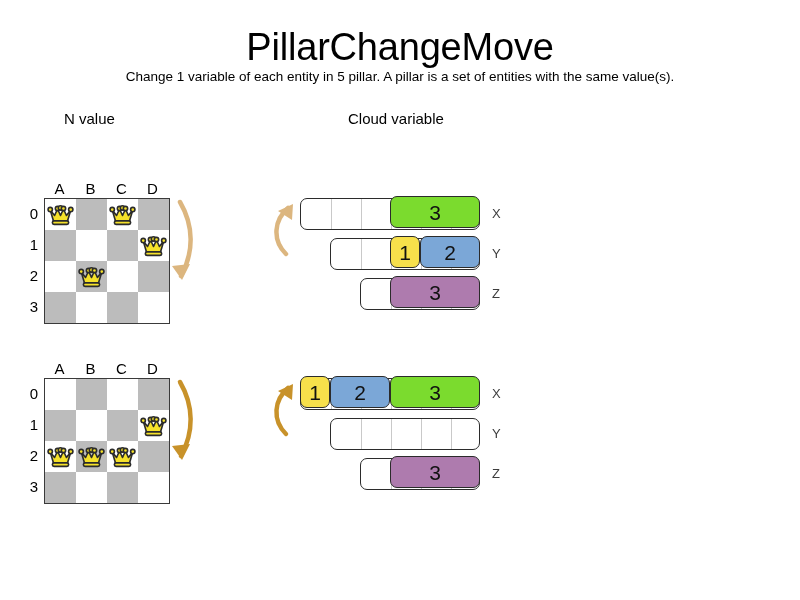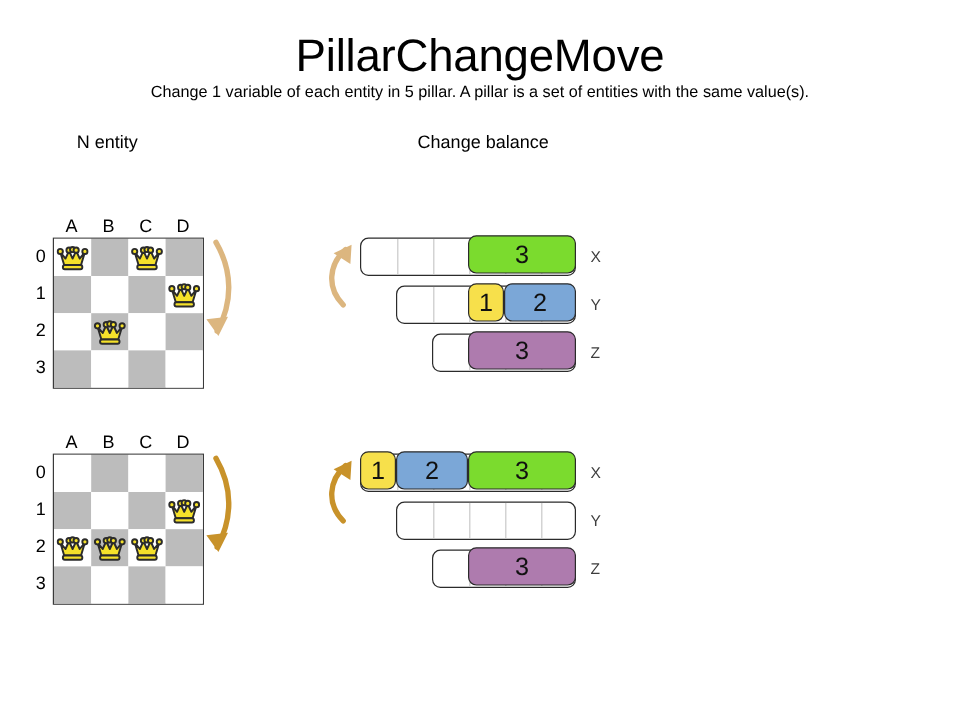--- a/index.html
+++ b/index.html
@@ -162,22 +162,22 @@
   #arrow-board-bottom { left: 166px; top: 376px; }
   #arrow-cloud-top    { left: 268px; top: 196px; }
   #arrow-cloud-bottom { left: 268px; top: 376px; }
 </style>
 </head>
 <body>
 
 <div id="title">PillarChangeMove</div>
 <div id="subtitle">Change 1 variable of each entity in 5 pillar. A pillar is a set of entities with the same value(s).</div>
 
-<div class="section-caption" id="caption-nqueens">N entity</div>
-<div class="section-caption" id="caption-cloud">Change balance</div>
+<div class="section-caption" id="caption-nqueens">N value</div>
+<div class="section-caption" id="caption-cloud">Cloud variable</div>
 
 <div class="board-block" id="board-block-top">
     <div class="col-labels">
       <div class="col-label" style="left: 0px;">A</div>
       <div class="col-label" style="left: 31px;">B</div>
       <div class="col-label" style="left: 62px;">C</div>
       <div class="col-label" style="left: 93px;">D</div>
     </div>
     <div class="row-labels">
       <div class="row-label" style="top: 0px;">0</div>

